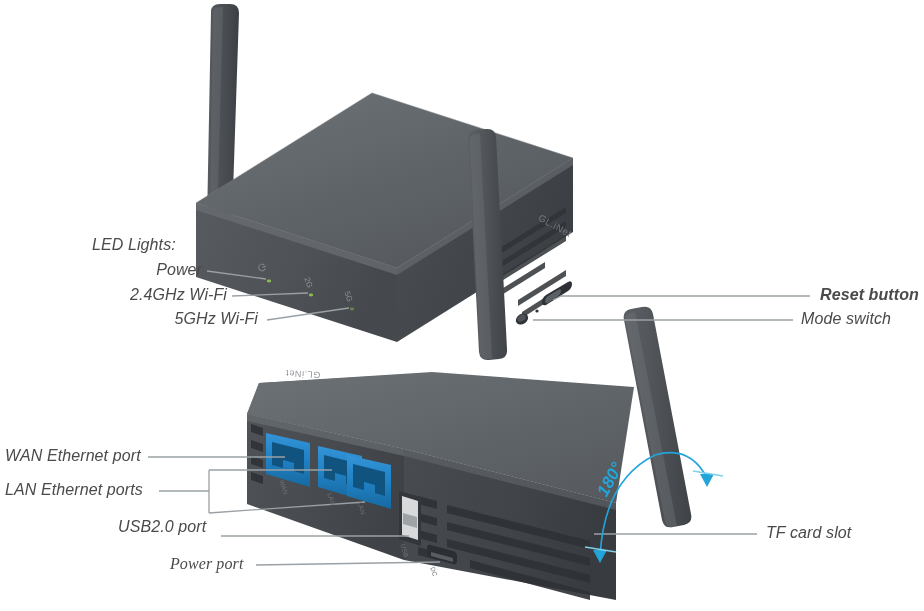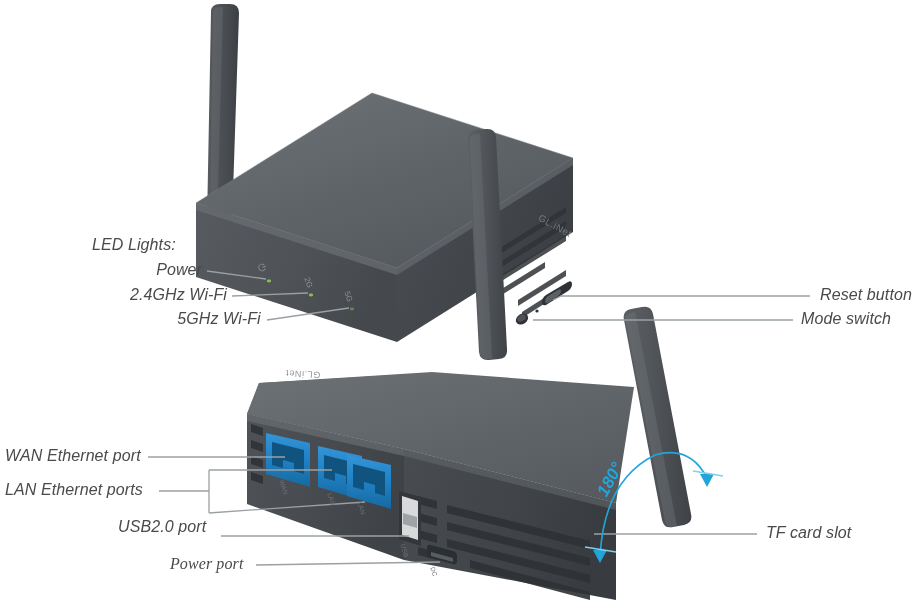--- a/index.html
+++ b/index.html
@@ -301,31 +301,31 @@
   <div class="porttxt" style="left:363px;top:501px;transform:rotate(72deg);transform-origin:left top;">LAN</div>
   <div class="porttxt" style="left:406px;top:543px;transform:rotate(72deg);transform-origin:left top;">USB</div>
   <div class="porttxt" style="left:436px;top:566px;transform:rotate(72deg);transform-origin:left top;">DC</div>
 
   <div class="callout left" style="left:92px;top:236px;">LED Lights:</div>
 
   <div class="callout left" style="left:137px;top:261px;text-align:right;width:65px;">Power</div>
 
   <div class="callout left" style="left:112px;top:286px;text-align:right;width:115px;">2.4GHz Wi-Fi</div>
 
-  <div class="callout left" style="left:168px;top:310px;text-align:center;width:102px;">5GHz Wi-Fi</div>
+  <div class="callout left" style="left:156px;top:310px;text-align:right;width:102px;">5GHz Wi-Fi</div>
 
   <div class="callout left" style="left:5px;top:481px;">LAN Ethernet ports</div>
 
   <div class="callout left" style="left:5px;top:447px;">WAN Ethernet port</div>
 
   <div class="callout left" style="left:118px;top:518px;">USB2.0 port</div>
 
   <div class="callout left" style="left:170px;top:555px;font-family:Liberation Serif, serif;">Power port</div>
 
-  <div class="callout right" style="left:820px;top:286px;">Reset button</div>
+  <div class="callout right" style="left:820px;top:286px;font-weight:bold;">Reset button</div>
 
   <div class="callout right" style="left:801px;top:310px;">Mode switch</div>
 
   <div class="callout right" style="left:766px;top:524px;">TF card slot</div>
 
   <div class="deg" style="left:611px;top:480px;">180°</div>
 
 </div>
 
 </body></html>

